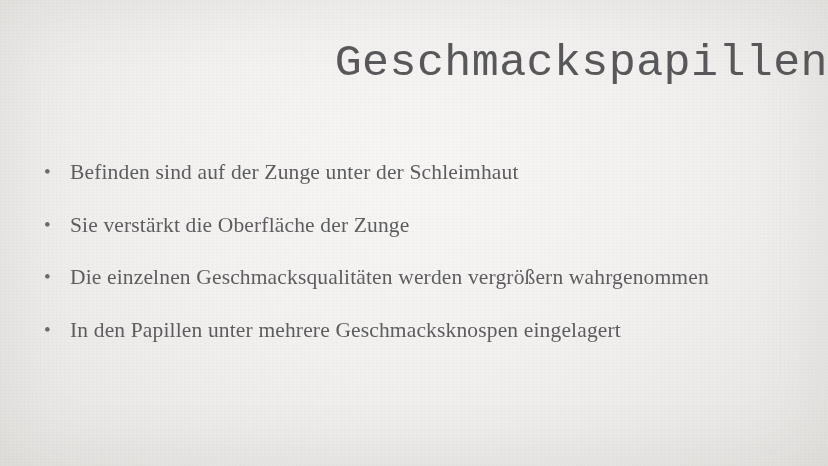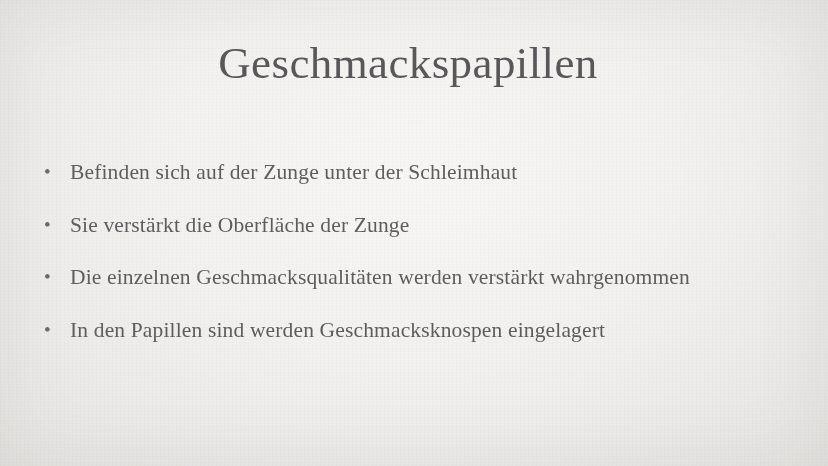--- a/index.html
+++ b/index.html
@@ -36,29 +36,30 @@
     content: "";
     position: absolute;
     inset: 0;
     pointer-events: none;
     box-shadow: inset 0 0 70px rgba(120,115,110,0.10);
   }
 
   .slide-title {
     position: absolute;
     left: 0;
-    right: 12px;
+    right: 0;
     top: 38px;
-    text-align: center;
+    text-align: right;
     font-size: 45px;
     line-height: 1.15;
     font-weight: 400;
     color: #58585a;
     letter-spacing: 0.4px;
     z-index: 2;
+    font-family: Liberation Mono, monospace;
   }
 
   .bullet-list {
     position: absolute;
     left: 44px;
     top: 158px;
     width: 720px;
     z-index: 2;
     margin: 0;
     padding: 0;
@@ -89,29 +90,29 @@
 </head>
 <body>
 
 <div class="slide">
 
   <div class="slide-title">Geschmackspapillen</div>
 
   <ul class="bullet-list">
     <li class="bullet-item">
       <span class="bullet-marker">•</span>
-      <span class="bullet-text">Befinden sich auf der Zunge unter der Schleimhaut</span>
+      <span class="bullet-text">Befinden sind auf der Zunge unter der Schleimhaut</span>
     </li>
     <li class="bullet-item">
       <span class="bullet-marker">•</span>
       <span class="bullet-text">Sie verstärkt die Oberfläche der Zunge</span>
     </li>
     <li class="bullet-item">
       <span class="bullet-marker">•</span>
-      <span class="bullet-text">Die einzelnen Geschmacksqualitäten werden verstärkt wahrgenommen</span>
+      <span class="bullet-text">Die einzelnen Geschmacksqualitäten werden vergrößern wahrgenommen</span>
     </li>
     <li class="bullet-item">
       <span class="bullet-marker">•</span>
-      <span class="bullet-text">In den Papillen sind werden Geschmacksknospen eingelagert</span>
+      <span class="bullet-text">In den Papillen unter mehrere Geschmacksknospen eingelagert</span>
     </li>
   </ul>
 
 </div>
 
 </body></html>

